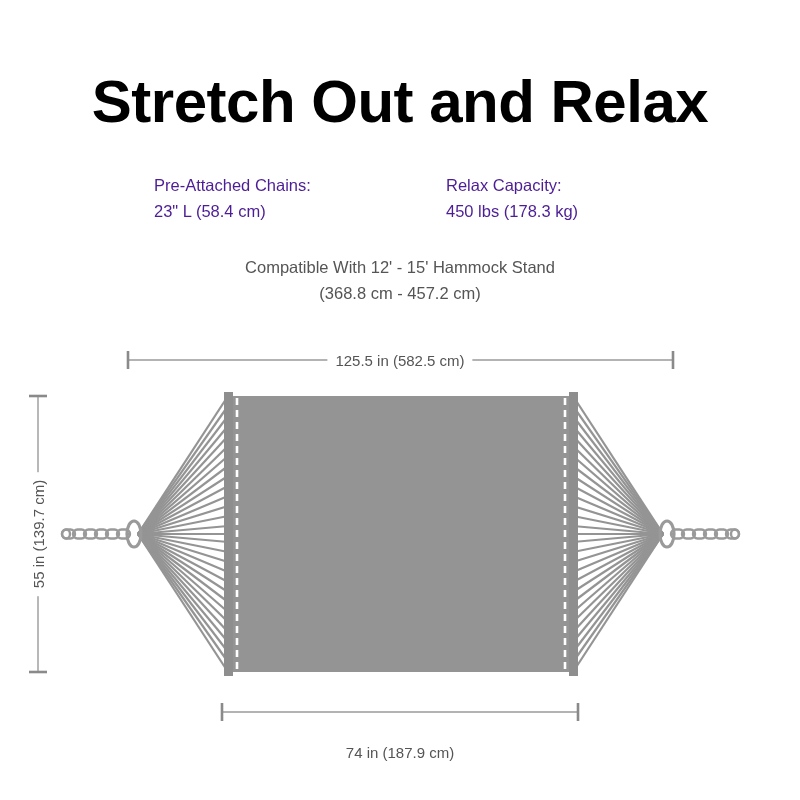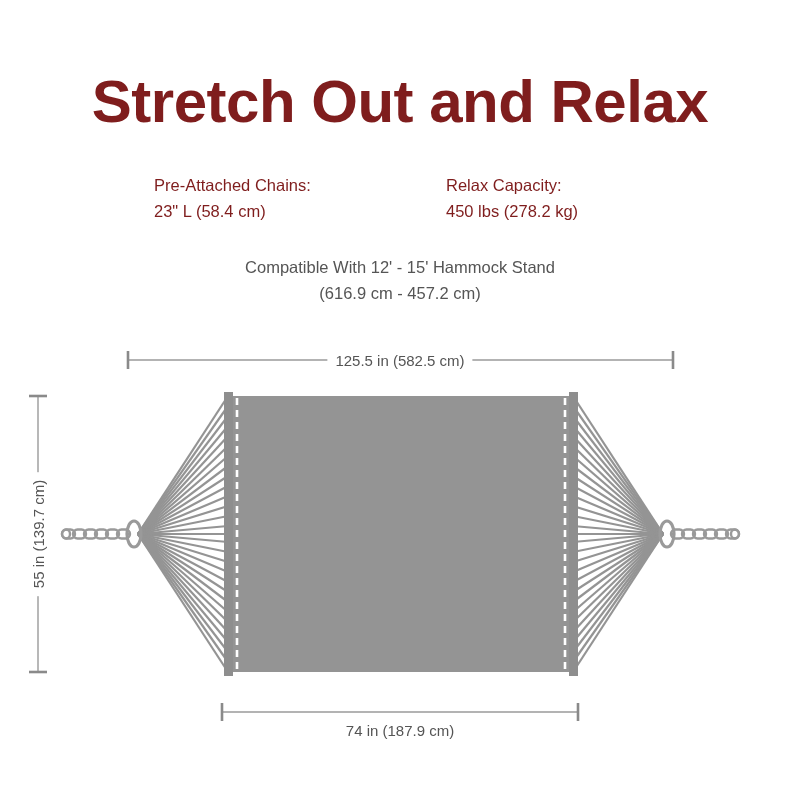--- a/index.html
+++ b/index.html
@@ -11,35 +11,35 @@
     position:relative;
   }
   #root{position:relative;width:800px;height:800px;}
 
   .title{
     position:absolute;
     left:0;top:72px;width:800px;
     text-align:center;
     font-size:60px;
     font-weight:bold;
-    color:#7f1d1d;
+    color:#000000;
     letter-spacing:-0.5px;
     line-height:1;
   }
 
   .spec-row{
     position:absolute;
     left:0;top:172px;width:800px;
     display:flex;
     justify-content:center;
     gap:92px;
   }
   .spec-col{
     font-size:16.5px;
-    color:#7f1d1d;
+    color:#4c1d95;
     line-height:1.6;
     text-align:left;
     width:200px;
   }
   .spec-col .l1{display:block;}
   .spec-col .l2{display:block;}
 
   .compat{
     position:absolute;
     left:0;top:254px;width:800px;
@@ -61,21 +61,21 @@
     color:#555555;
     background:#ffffff;
     padding:0 8px;
     white-space:nowrap;
   }
   #dim-top-label{
     left:400px;top:352px;
     transform:translate(-50%,0);
   }
   #dim-bottom-label{
-    left:400px;top:722px;
+    left:400px;top:744px;
     transform:translate(-50%,0);
   }
   #dim-left-label{
     left:38px;top:534px;
     transform:translate(-50%,-50%) rotate(-90deg);
     transform-origin:center center;
   }
 </style>
 </head>
 <body>
@@ -84,27 +84,27 @@
 
   <div class="title">Stretch Out and Relax</div>
 
   <div class="spec-row">
     <div class="spec-col">
       <span class="l1">Pre-Attached Chains:</span>
       <span class="l2">23" L (58.4 cm)</span>
     </div>
     <div class="spec-col">
       <span class="l1">Relax Capacity:</span>
-      <span class="l2">450 lbs (278.2 kg)</span>
+      <span class="l2">450 lbs (178.3 kg)</span>
     </div>
   </div>
 
   <div class="compat">
     <span>Compatible With 12' - 15' Hammock Stand</span>
-    <span>(616.9 cm - 457.2 cm)</span>
+    <span>(368.8 cm - 457.2 cm)</span>
   </div>
 
   <svg class="diagram" viewBox="0 0 800 800">
     <defs>
       <g id="chain-links">
         <rect x="0" y="-4.5" width="13" height="9" rx="4.5" ry="4.5" fill="none" stroke="#9a9a9a" stroke-width="2.4"></rect>
         <rect x="11" y="-4.5" width="13" height="9" rx="4.5" ry="4.5" fill="none" stroke="#9a9a9a" stroke-width="2.4"></rect>
         <rect x="22" y="-4.5" width="13" height="9" rx="4.5" ry="4.5" fill="none" stroke="#9a9a9a" stroke-width="2.4"></rect>
         <rect x="33" y="-4.5" width="13" height="9" rx="4.5" ry="4.5" fill="none" stroke="#9a9a9a" stroke-width="2.4"></rect>
         <rect x="44" y="-4.5" width="13" height="9" rx="4.5" ry="4.5" fill="none" stroke="#9a9a9a" stroke-width="2.4"></rect>

